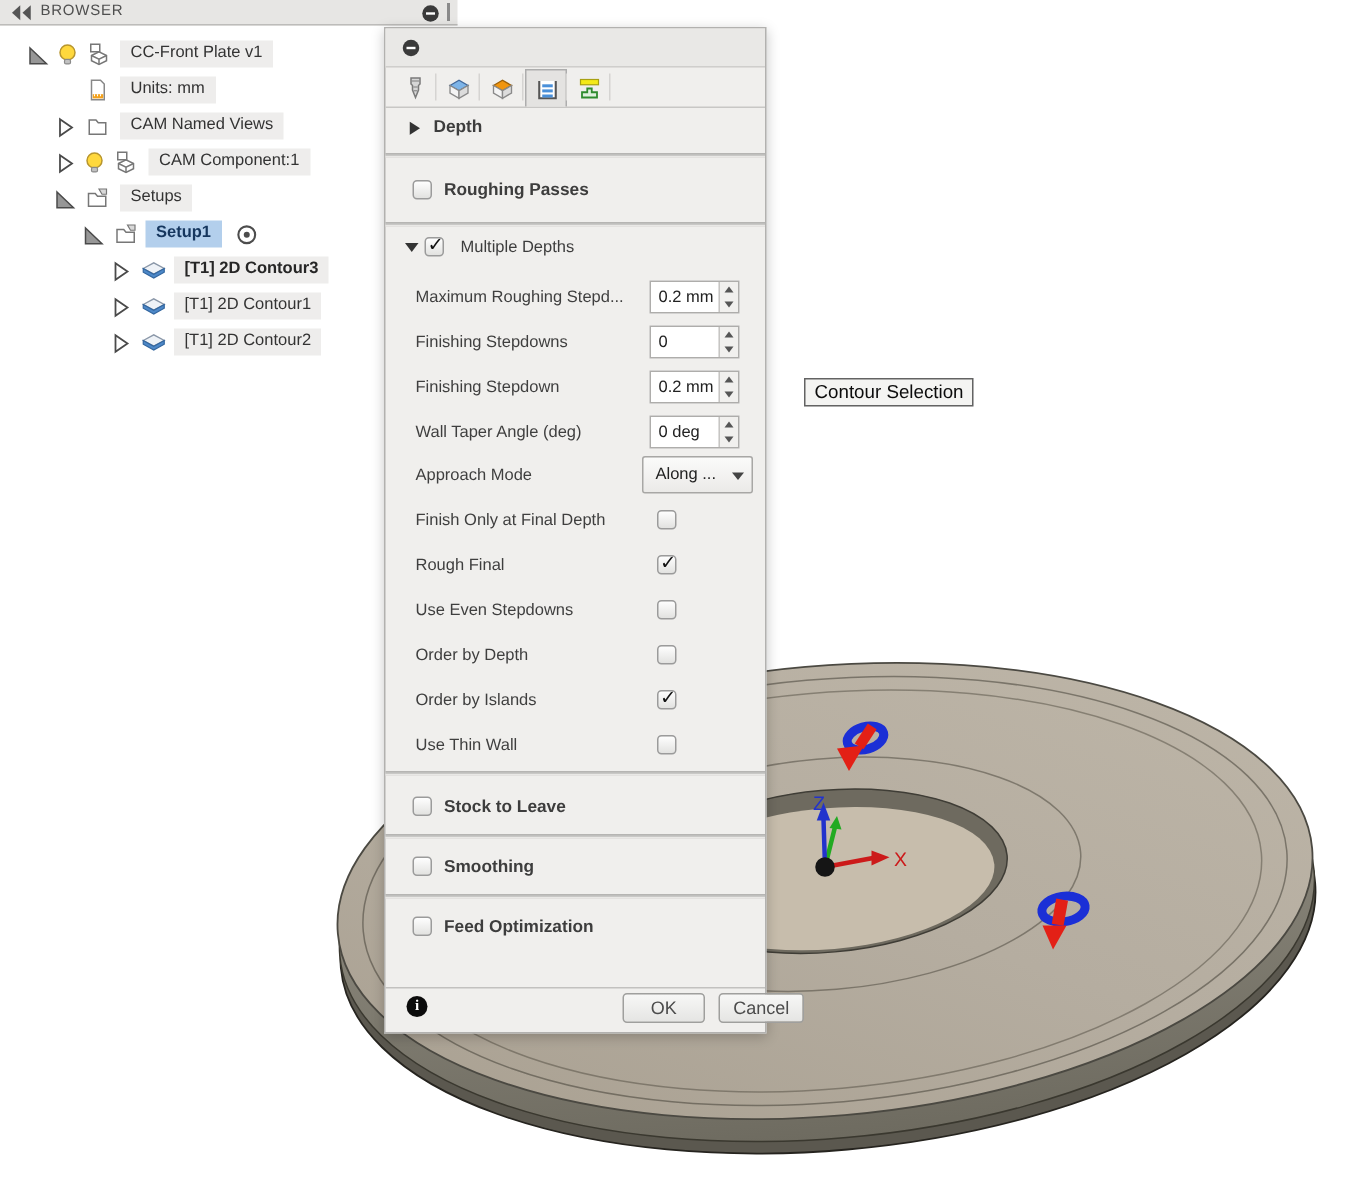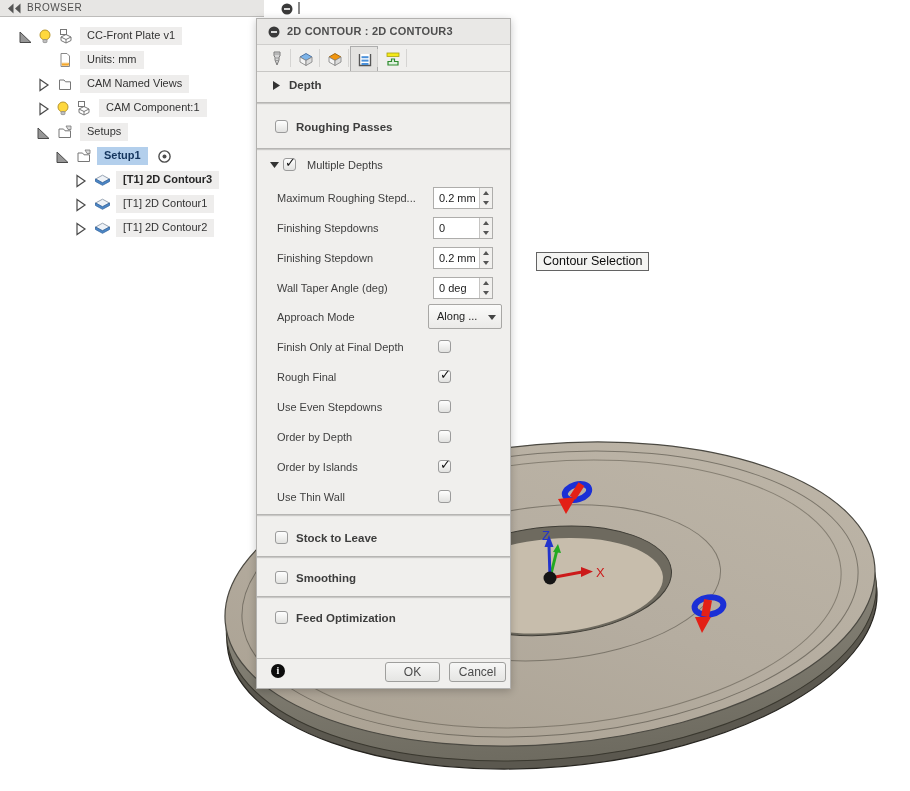--- a/index.html
+++ b/index.html
@@ -5,21 +5,21 @@
   * { margin:0; padding:0; box-sizing:border-box; }
   html,body { width:910px; height:791px; background:#fff; overflow:hidden;
               font-family:"Liberation Sans","DejaVu Sans",sans-serif; }
   .stage { position:relative; width:910px; height:791px; background:#fff; }
 
   
   .viewport3d { position:absolute; left:0; top:0; z-index:0; }
 
   
   .browser-panel { position:absolute; left:0; top:0; width:320px; height:260px; z-index:2; }
-  .browser-header { position:absolute; left:0; top:0; width:264px; height:17px;
+  .browser-header { position:absolute; left:0; top:0; width:305px; height:17px;
     background:#e7e6e4; border-bottom:1px solid #bdbcba; }
   .browser-header .title { position:absolute; left:27px; top:0; line-height:16px;
     font-size:10px; color:#4f4f4f; letter-spacing:.5px; }
   .chevrons { position:absolute; left:7px; top:3px; }
   .mini-dot { position:absolute; left:281px; top:3px; }
   .caret-bar { position:absolute; left:298px; top:2px; width:2px; height:12px; background:#8a8a8a; }
 
   .tree-row { position:absolute; left:0; width:320px; height:18px; }
   .tri { position:absolute; top:2px; }
   .ticon { position:absolute; top:1px; }
@@ -86,21 +86,21 @@
     border-left:4px solid transparent; border-right:4px solid transparent; border-top:5px solid #444; }
 
   .cbrow { position:absolute; left:0; width:100%; height:16px; }
   .cbrow .plabel { position:absolute; left:20px; line-height:16px; font-size:11px; color:#3f3f3f; white-space:nowrap; }
   .cbrow .checkbox { position:absolute; left:181px; top:1px; }
 
   .dlg-footer { position:absolute; left:0; top:639px; width:100%; height:32px;
     border-top:1px solid #c2c1bf; }
   .btn { position:absolute; top:3px; height:20px; border:1px solid #9f9f9d; border-radius:3px;
     background:linear-gradient(#f7f7f6,#e5e5e3); font-size:12px; color:#4c4c4c;
-    text-align:center; line-height:18px; }
+    text-align:center; line-height:18px;margin-left:30px; }
   .btn.ok { left:128px; width:55px; }
   .btn.cancel { left:192px; width:57px; }
   .info-ic { position:absolute; left:14px; top:5px; width:14px; height:14px; border-radius:50%;
     background:#0c0c0c; color:#fff; font-size:10px; font-weight:bold; text-align:center;
     line-height:14px; font-family:"Liberation Serif","DejaVu Serif",serif; }
 
   
   .tooltip { position:absolute; left:536px; top:252px; z-index:4; background:#f4f4f2;
     border:1px solid #636363; padding:1px 6px 2px 6px; font-size:12.5px; color:#0c0c0c; white-space:nowrap; }
 </style>
@@ -286,21 +286,20 @@
       <span class="tlabel" style="left:116px">[T1] 2D Contour2</span>
     </div>
   </div>
 
   <div class="dialog">
     <div class="dlg-titlebar">
       <svg class="collapse-dot" width="12" height="12">
         <circle cx="6" cy="6" r="5.5" fill="#3a3a3a"></circle>
           <rect x="3" y="5.2" width="6" height="1.6" fill="#fff"></rect>
       </svg>
-      <span class="dlg-title">2D CONTOUR : 2D CONTOUR3</span>
     </div>
 
     <div class="tabstrip">
       <div class="tab" style="left:6px">
         <svg width="18" height="18">
           <path d="M6,2 h6 v4 l-1,1 v3 l-2,5 -2,-5 v-3 l-1,-1 z" fill="#d6d6d6" stroke="#7a7a7a" stroke-width="1"></path>
           <line x1="6.5" y1="4" x2="11.5" y2="4" stroke="#8b8b8b" stroke-width="0.8"></line>
           <line x1="7.5" y1="8" x2="10.5" y2="8" stroke="#8b8b8b" stroke-width="0.8"></line>
           <line x1="7.8" y1="10.5" x2="10.2" y2="10.5" stroke="#8b8b8b" stroke-width="0.8"></line>
         </svg>

